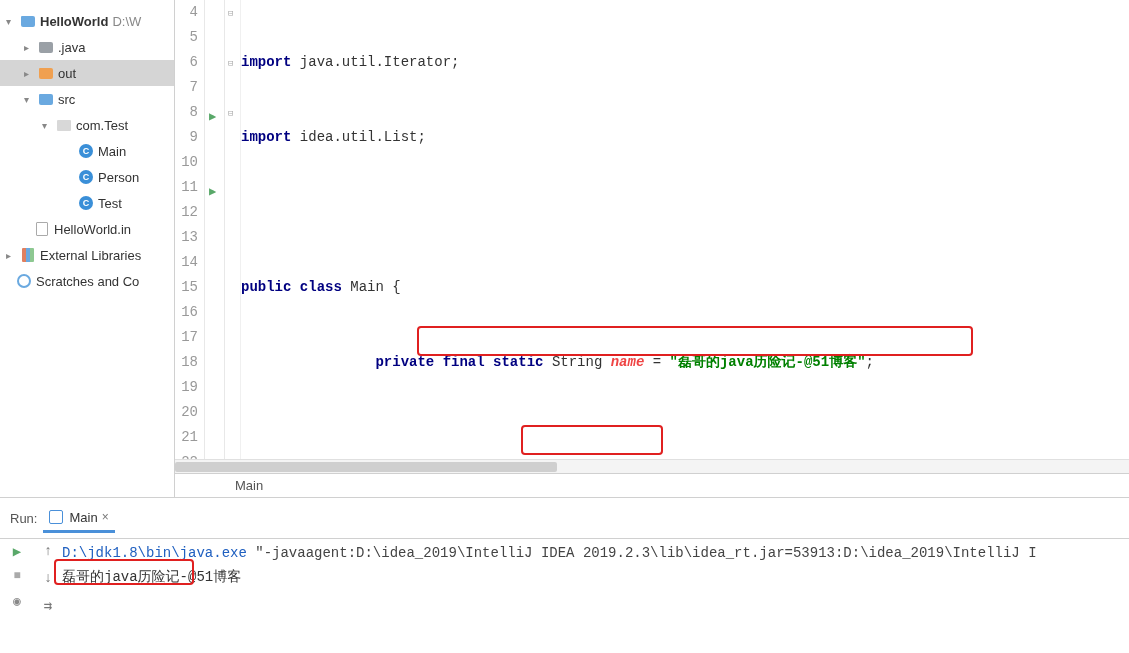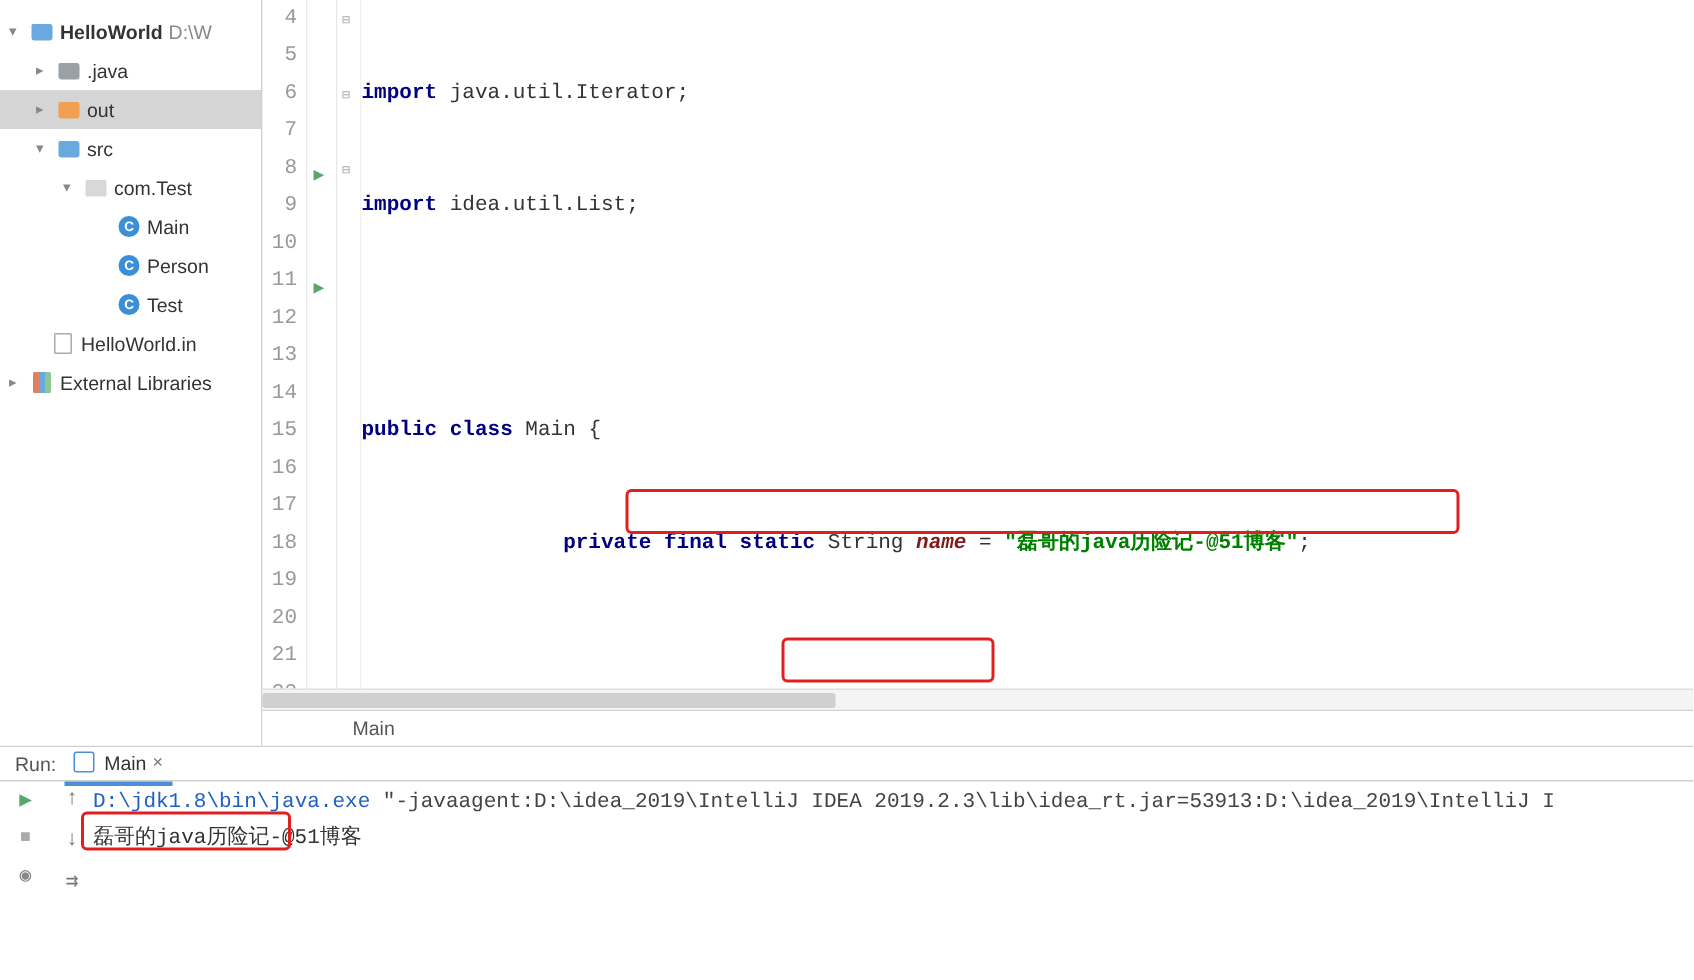--- a/index.html
+++ b/index.html
@@ -30,29 +30,29 @@
 .code-area { flex:1; display:flex; font-family: Consolas, "Courier New", monospace; font-size: 14px; line-height: 25px; overflow:hidden; position:relative; }
 .gutter { width: 30px; text-align: right; color: #999; padding-right: 6px; border-right: 1px solid #e8e8e8; background:#fff; }
 .gutter-icons { width: 20px; background:#fff; border-right:1px solid #e8e8e8; position:relative; }
 .foldcol { width:16px; background:#fff; border-right: 1px solid #f0f0f0; position:relative; }
 .code-lines { flex:1; background:#fff; position:relative; white-space: pre; padding-left: 0; }
 .code-line { height: 25px; padding-left: 0; }
 .run-tri { position:absolute; color:#59a869; font-size:12px; left:4px; }
 
 .kw { color:#000080; font-weight:bold; }
 .str { color:#008000; font-weight:bold; }
-.itfname { font-style: italic; color:#7f1d1d; font-weight:bold;}
+.itfname { font-style: italic; color:#ef4444; font-weight:bold;}
 .redbox { position:absolute; border:2px solid #e02020; border-radius:4px; }
 
 .breadcrumb { height:24px; border-top:1px solid #d0d0d0; padding-left:60px; font-size:13px; color:#555; display:flex; align-items:center; background:#fff;}
 .scrollbar-track { position:absolute; bottom:0; left:0; right:0; height:14px; background:#f4f4f4; border-top:1px solid #e0e0e0;}
 .scrollbar-thumb { position:absolute; height:10px; top:2px; left:0; width:40%; background:#cfcfcf; border-radius:2px;}
 
 .bottom-panel { flex:1; display:flex; flex-direction:column; border-top:1px solid #fff; }
-.run-header { height:22px; display:flex; align-items:center; padding-left:4px; border-bottom:1px solid #d0d0d0; position:relative; }
+.run-header { height:40px; display:flex; align-items:center; padding-left:4px; border-bottom:1px solid #d0d0d0; position:relative; }
 .run-header-label { color:#555; padding:0 6px; }
 .run-tab { padding:2px 6px; font-size:13px; display:flex; align-items:center; gap:4px; border-bottom:3px solid #4a90d9; height:28px; }
 .run-tab .close-x { color:#777; font-size:12px; }
 .conf-icon { width:14px; height:14px; display:inline-block; border:1px solid #4a90d9; border-radius:2px; position:relative; margin-right:2px;}
 
 .run-body { flex:1; display:flex; font-family: Consolas, "Courier New", monospace; font-size:14px; }
 .run-toolcol { width:34px; display:flex; flex-direction:column; align-items:center; gap:9px; padding-top:4px; }
 .run-toolcol2 { width:28px; display:flex; flex-direction:column; align-items:center; gap:11px; padding-top:4px; }
 .tool-ic { width:16px; height:16px; display:flex; align-items:center; justify-content:center; font-size:14px; color:#777; cursor:pointer; }
 .tri-green { color:#59a869; }
@@ -127,20 +127,27 @@
           <span class="file-ic"></span>
         </span>
       <span class="tree-label">HelloWorld.in</span>
     </div>
     <div class="tree-row indent-0">
       <span class="arrow">▸</span>
       <span class="tree-icon">
           <span class="lib-ic"></span>
         </span>
       <span class="tree-label">External Libraries</span>
+    </div>
+    <div class="tree-row indent-0">
+      <span style="width:10px"></span>
+      <span class="tree-icon">
+          <span class="scratch-ic"></span>
+        </span>
+      <span class="tree-label">Scratches and Co</span>
     </div>
   </div>
 
   <div class="editor">
     <div class="code-area">
       <div class="gutter">
         <div>4</div>
         <div>5</div>
         <div>6</div>
         <div>7</div>

